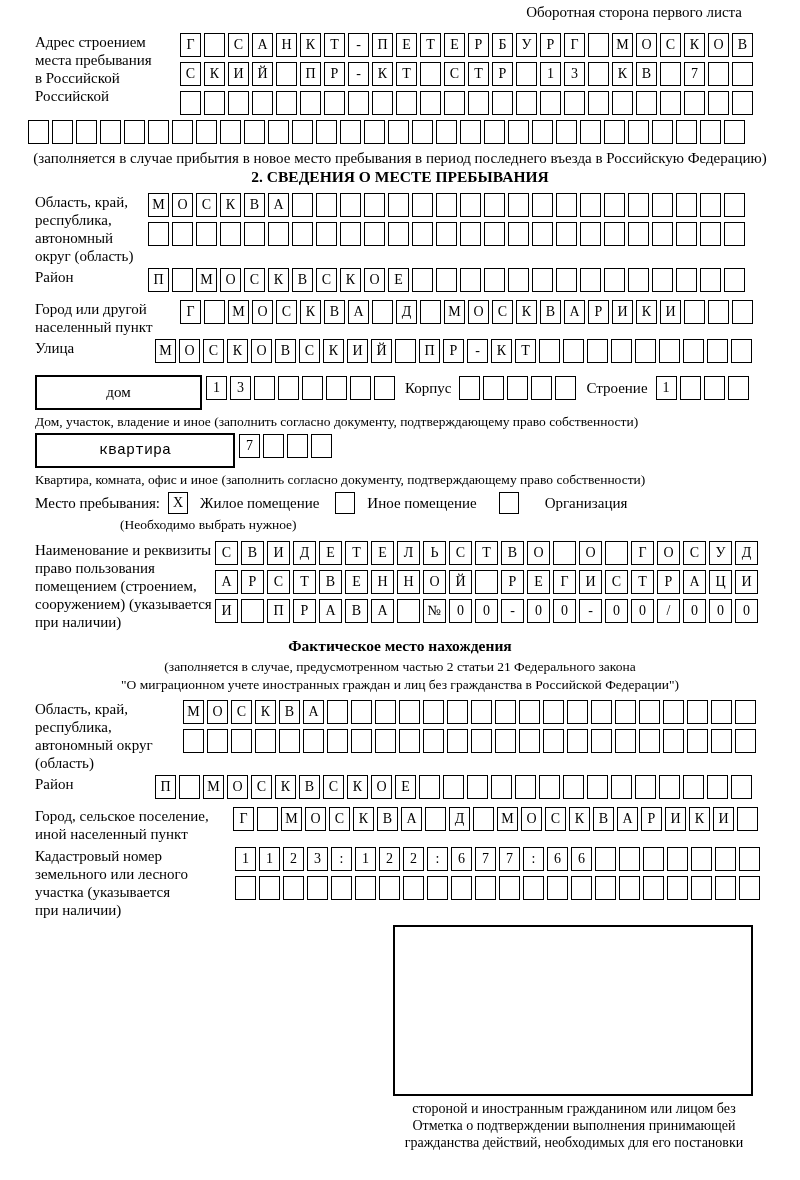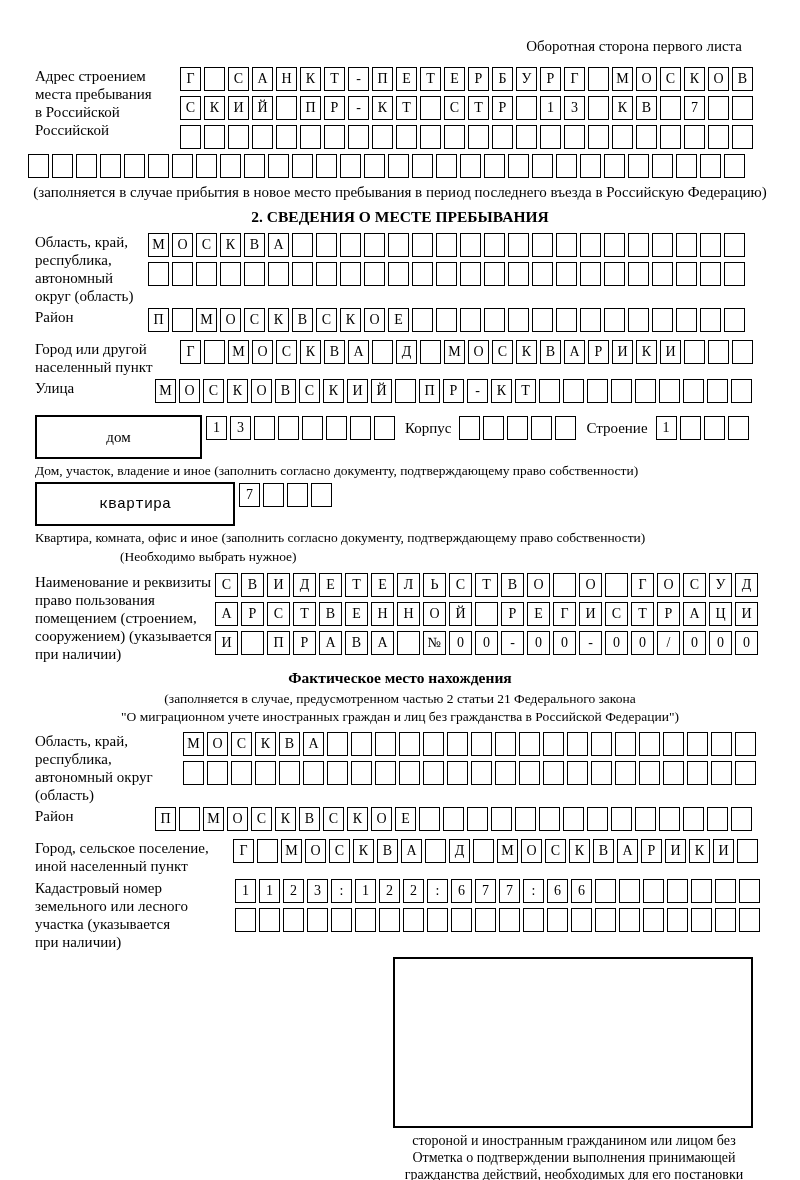--- a/index.html
+++ b/index.html
@@ -3,21 +3,21 @@
 <meta charset="utf-8">
 <style>
   * { box-sizing: border-box; }
   html,body { margin:0; padding:0; background:#fff; }
   body {
     width:800px; height:1180px; overflow:hidden;
     font-family:"Liberation Serif", serif; color:#000; font-size:15px;
   }
   .page { position:relative; width:800px; height:1180px; background:#fff; }
 
-  .head-note { padding-top:38px; padding-right:58px; text-align:right; font-size:15px; }
+  .head-note { padding-top:4px; padding-right:58px; text-align:right; font-size:15px; }
 
   .lbl { font-size:15px; line-height:18px; flex:0 0 auto; }
   .field { display:flex; align-items:flex-start; margin-left:35px; }
 
   .boxrow { display:flex; gap:3px; margin-bottom:5px; }
   .cell {
     width:21px; height:24px; flex:0 0 auto;
     border:1.6px solid #000; background:#fff;
     display:flex; align-items:center; justify-content:center;
     font-size:14px; line-height:1;
@@ -25,27 +25,27 @@
   .doc-grid .cell { width:23px; }
 
   .lw113{width:113px} .lw120{width:120px} .lw145{width:145px} .lw148{width:148px}
   .lw180{width:180px} .lw198{width:198px} .lw200{width:200px}
 
   .fullrow { margin-left:28px; }
 
   .note { font-size:15px; line-height:18px; text-align:center; margin:0 10px; }
   .note-left { font-size:13.5px; line-height:17px; margin-left:35px; }
 
-  .sec-title { font-weight:bold; font-size:15.5px; text-align:center; margin-top:7px; }
+  .sec-title { font-weight:bold; font-size:15.5px; text-align:center; margin-top:1px; }
 
   .mt3{margin-top:3px}.mt4{margin-top:4px}.mt6{margin-top:6px}.mt7{margin-top:7px}
   .mt8{margin-top:8px}.mt12{margin-top:12px}
 
   .named-box {
-    height:44px; border:2px solid #000; display:flex;
+    height:35px; border:2px solid #000; display:flex;
     align-items:center; justify-content:center; font-size:15px; flex:0 0 auto;text-align:right;
   }
   .dom-rect { width:167px; margin-right:4px; }
   .kv-rect  { width:200px; margin-right:4px;font-family:Liberation Mono, monospace; }
   .inline-lbl { margin:0 8px 0 10px; line-height:26px; flex:0 0 auto; }
   .hrow { display:flex; align-items:flex-start; margin-left:35px; }
   .hrow .boxrow { margin-bottom:0; margin-top:1px; }
 
   .stay { display:flex; align-items:center; margin-left:35px; }
   .chk {
@@ -387,20 +387,29 @@
     <div class="named-box kv-rect">квартира</div>
     <div class="boxrow">
         <span class="cell">7</span>
         <span class="cell"></span>
         <span class="cell"></span>
         <span class="cell"></span>
       </div>
   </div>
   <div class="note-left mt3">Квартира, комната, офис и иное (заполнить согласно документу, подтверждающему право собственности)</div>
 
+  <div class="stay mt4">
+    <span class="m8">Место пребывания:</span>
+    <span class="chk m12">X</span>
+    <span class="m16">Жилое помещение</span>
+    <span class="chk m12"></span>
+    <span class="m22">Иное помещение</span>
+    <span class="chk m26"></span>
+    <span>Организация</span>
+  </div>
   <div class="stay-note">(Необходимо выбрать нужное)</div>
 
   <div class="field mt8">
     <div class="lbl lw180">
         <div>Наименование и реквизиты</div>
         <div>право пользования</div>
         <div>помещением (строением,</div>
         <div>сооружением) (указывается</div>
         <div>при наличии)</div>
       </div>

